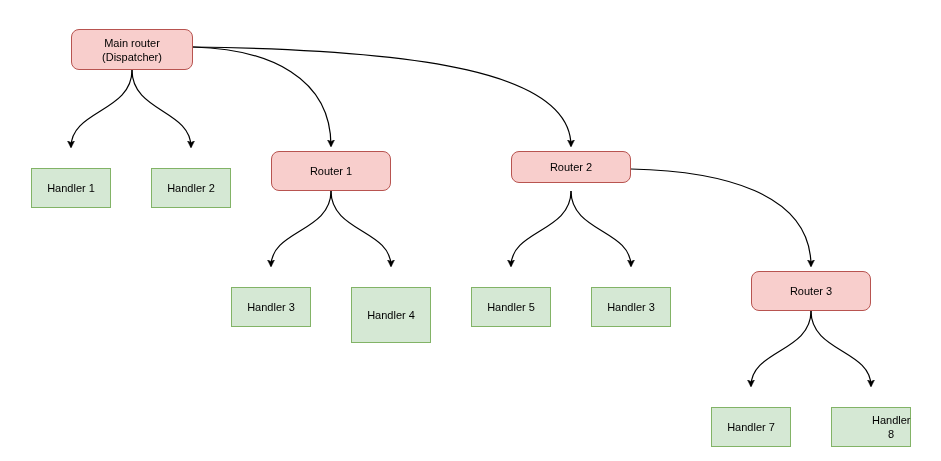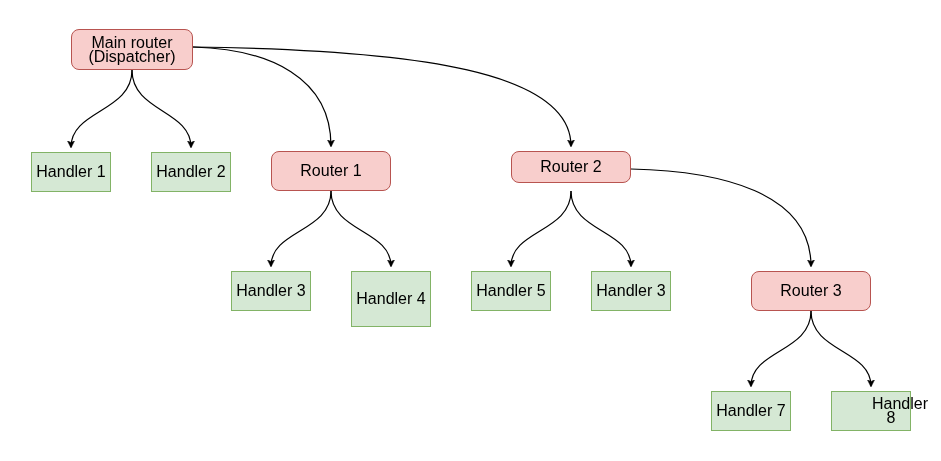--- a/index.html
+++ b/index.html
@@ -28,36 +28,37 @@
     height: 461px;
     pointer-events: none;
   }
   .node {
     position: absolute;
     box-sizing: border-box;
     display: flex;
     align-items: center;
     justify-content: center;
     text-align: center;
-    font-size: 16px;
+    font-size: 11px;
     line-height: 14px;
     color: #000000;
     font-family: "Liberation Sans", sans-serif;
     white-space: pre-line;
     user-select: none;
   }
   .node-router {
     background: #f8cecc;
     border: 1px solid #b85450;
     border-radius: 8px;
   }
   .node-handler {
     background: #d5e8d4;
     border: 1px solid #82b366;
     border-radius: 0px;
+    margin-top: 16px;
   }
   .node-label {
     display: block;
     width: 100%;
     white-space: pre-line;
   }
 </style>
 </head>
 <body>
 

